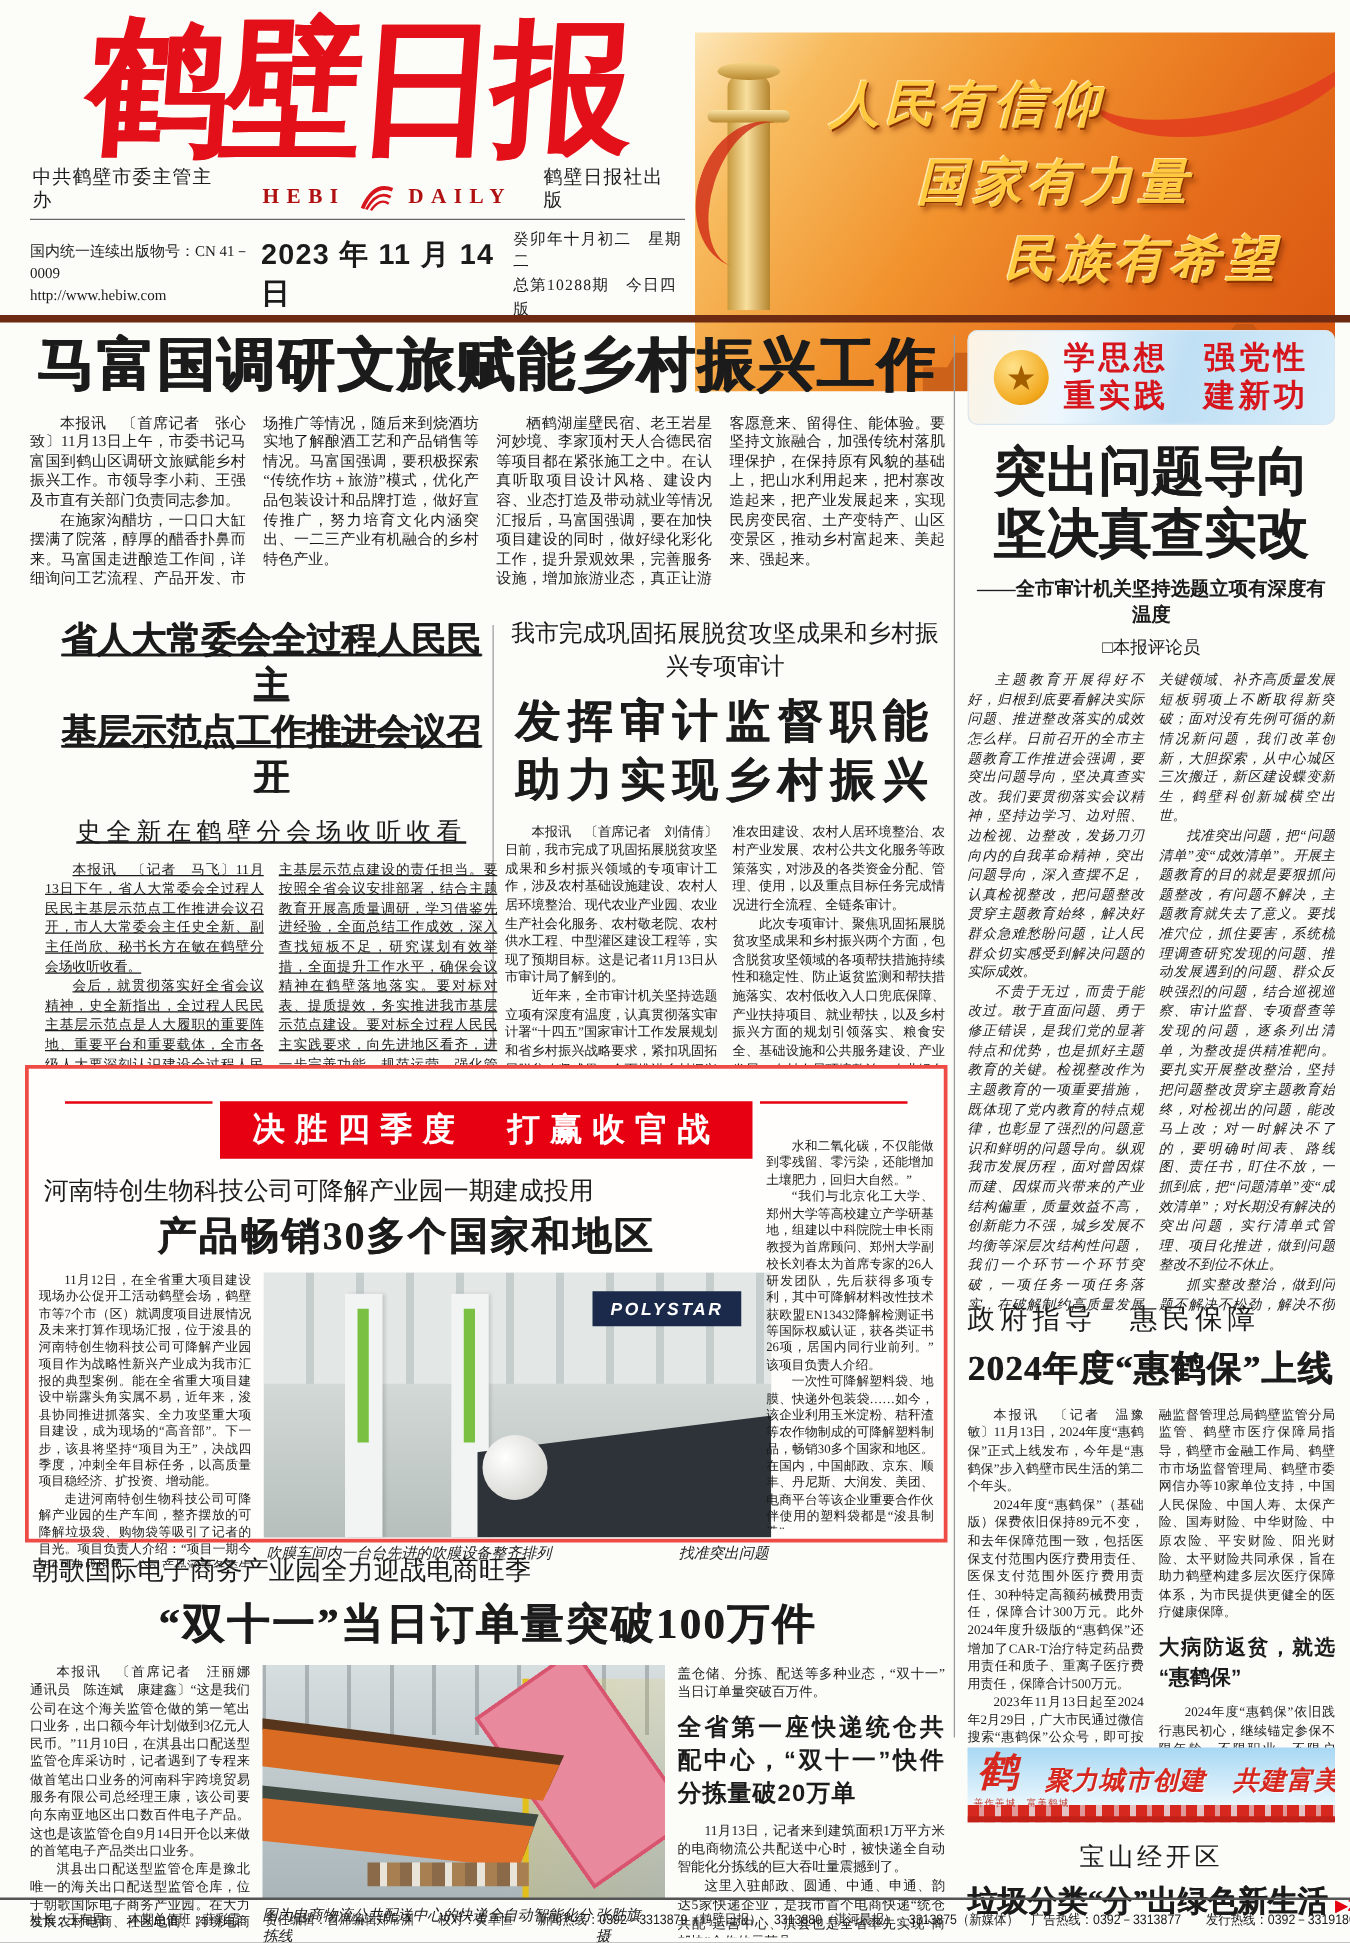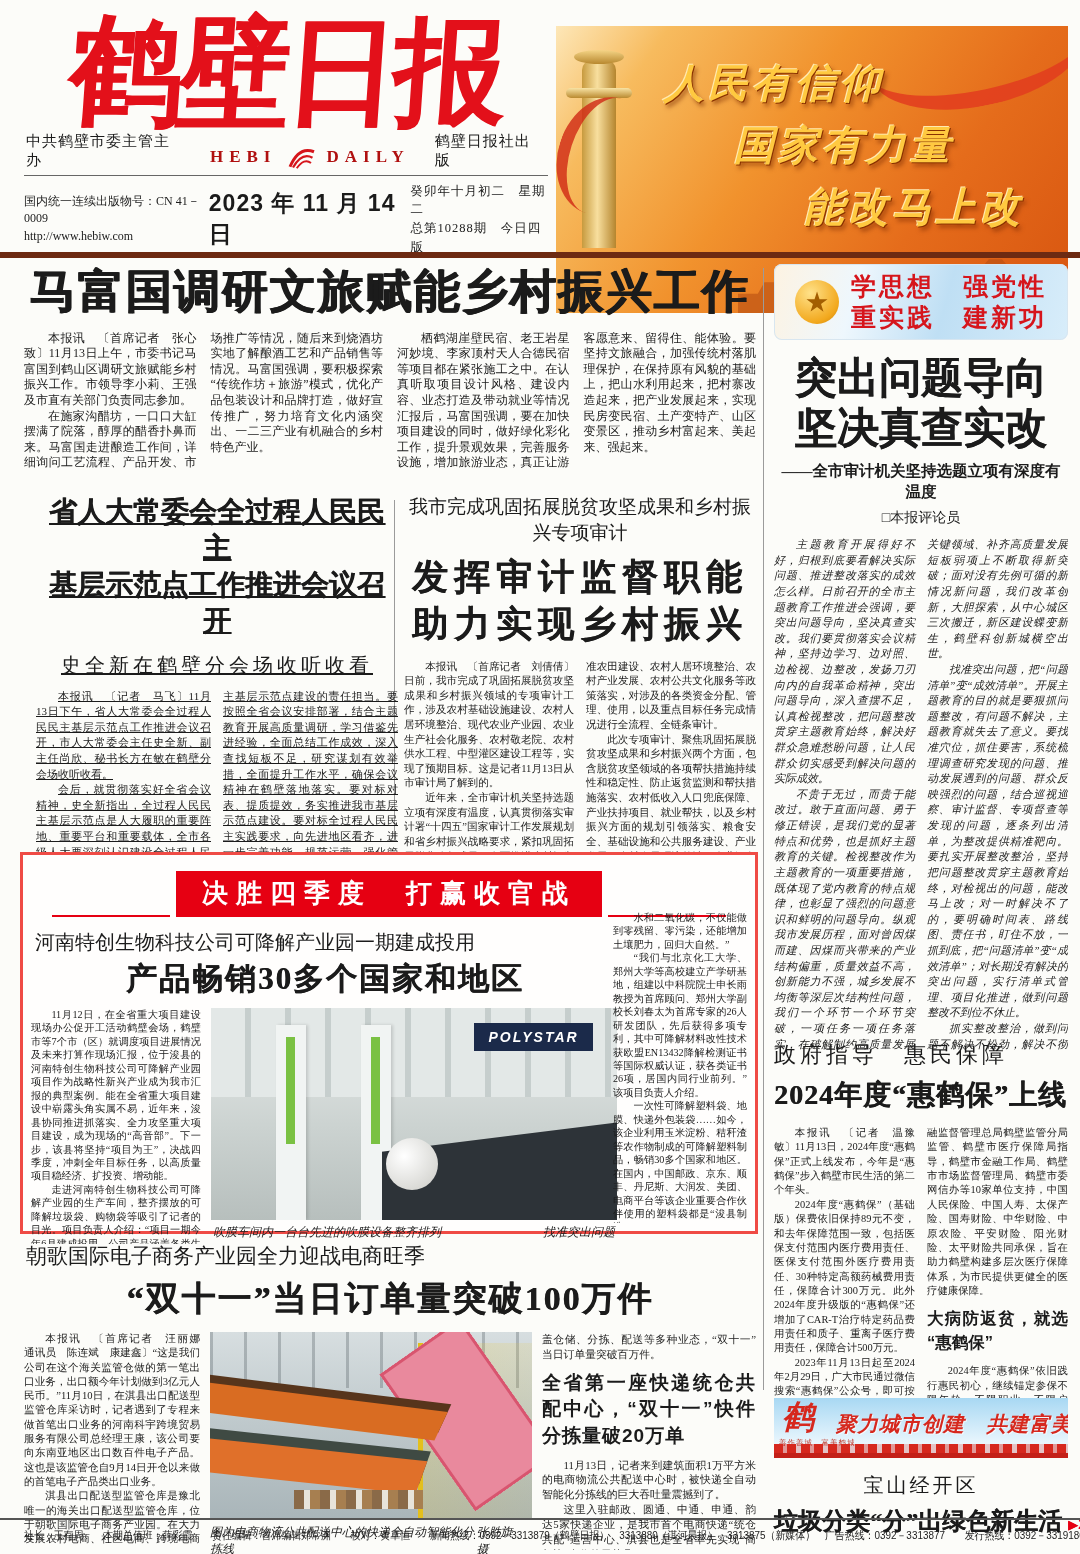--- a/index.html
+++ b/index.html
@@ -84,21 +84,21 @@
   
   .audit{position:absolute;left:404px;top:494px;width:352px;}
   .audit-eyebrow{font-size:19px;text-align:center;letter-spacing:0;}
   .audit-h{margin-top:8px;text-align:center;font-size:36px;font-weight:900;letter-spacing:6px;
            line-height:1.3;text-shadow:.6px 0 0 currentColor;}
   .audit-body{margin-top:12px;column-count:2;column-gap:12px;font-size:10.6px;line-height:1.38;height:252px;overflow:hidden;}
 
   
   .campaign{position:absolute;left:20px;top:852px;width:738px;height:382px;border:3px solid #ef4b45;
             box-sizing:border-box;background:#fffefd;padding:10px 8px 4px 8px;}
-  .camp-banner{display:flex;align-items:flex-end;justify-content:center;gap:6px;margin-top:6px;}
+  .camp-banner{display:flex;align-items:flex-start;justify-content:center;gap:6px;margin-top:16px;}
   .camp-line{width:118px;height:2px;background:#e60012;}
   .camp-bar{background:#e60012;color:#fff;font-family:"Liberation Sans","DejaVu Sans",sans-serif;
             font-weight:900;font-size:26px;letter-spacing:8px;padding:5px 26px 6px;}
   .camp-main{width:588px;}
   .camp-eyebrow{font-size:20px;margin:12px 0 2px 4px;}
   .camp-headline{font-size:31px;font-weight:700;text-align:center;letter-spacing:2px;margin-top:2px;
                  text-shadow:.6px 0 0 currentColor;}
   .camp-flex{display:flex;gap:10px;margin-top:8px;}
   .camp-left{width:170px;font-size:10.2px;line-height:1.32;height:236px;overflow:hidden;}
   .camp-photo-wrap{width:406px;}
@@ -216,21 +216,21 @@
 
   <div class="psa">
     <div class="psa-flag"></div>
     <div class="huabiao">
       <div class="hb-cap"></div>
       <div class="hb-wing"></div>
     </div>
     <div class="psa-ribbon"></div>
     <div class="psa-line psa-l1">人民有信仰</div>
     <div class="psa-line psa-l2">国家有力量</div>
-    <div class="psa-line psa-l3">能改马上改</div>
+    <div class="psa-line psa-l3">民族有希望</div>
     <div class="greatwall"></div>
     <div class="psa-credit">鹤壁日报报业集团 宣</div>
   </div>
 
   <div class="main-rule"></div>
   <div class="vsep" style="left:763px;top:268px;height:1122px;"></div>
   <div class="vsep" style="left:394px;top:500px;height:340px;"></div>
 
   <div class="lead">
     <div class="lead-h1">马富国调研文旅赋能乡村振兴工作</div>

